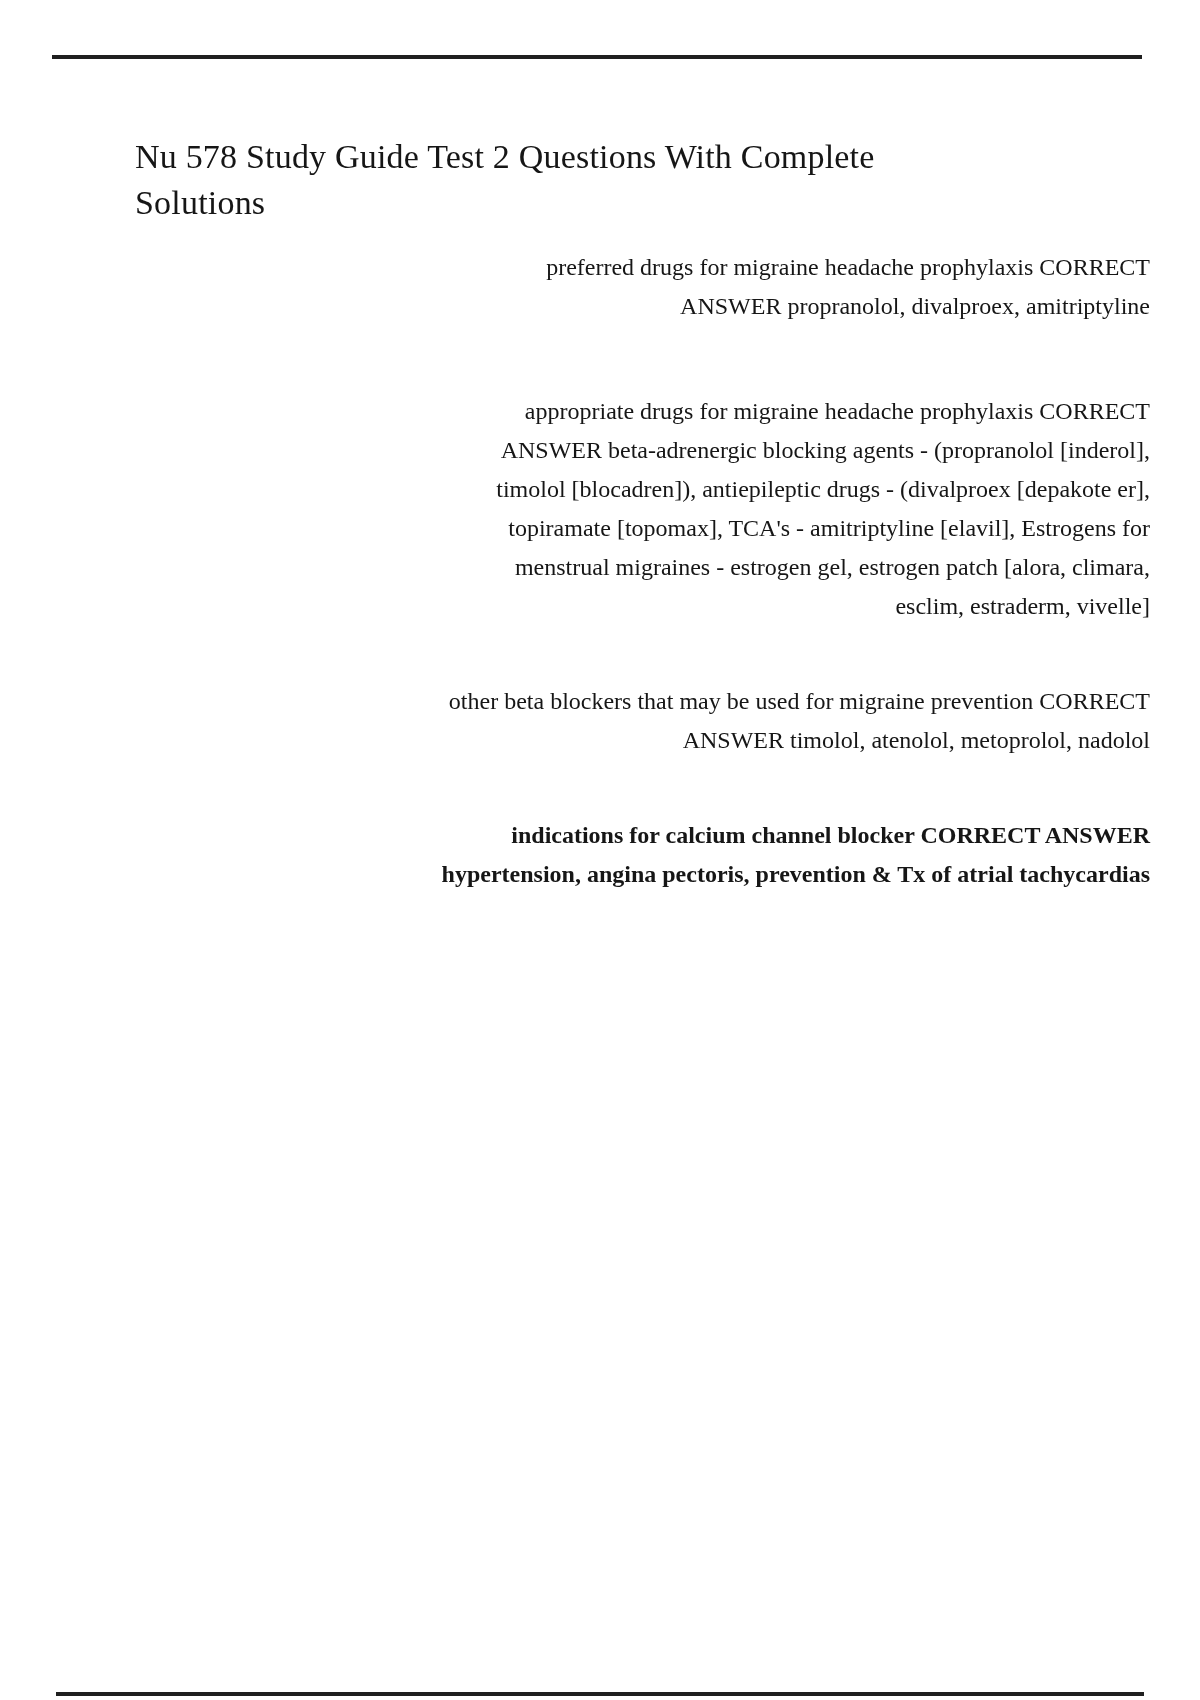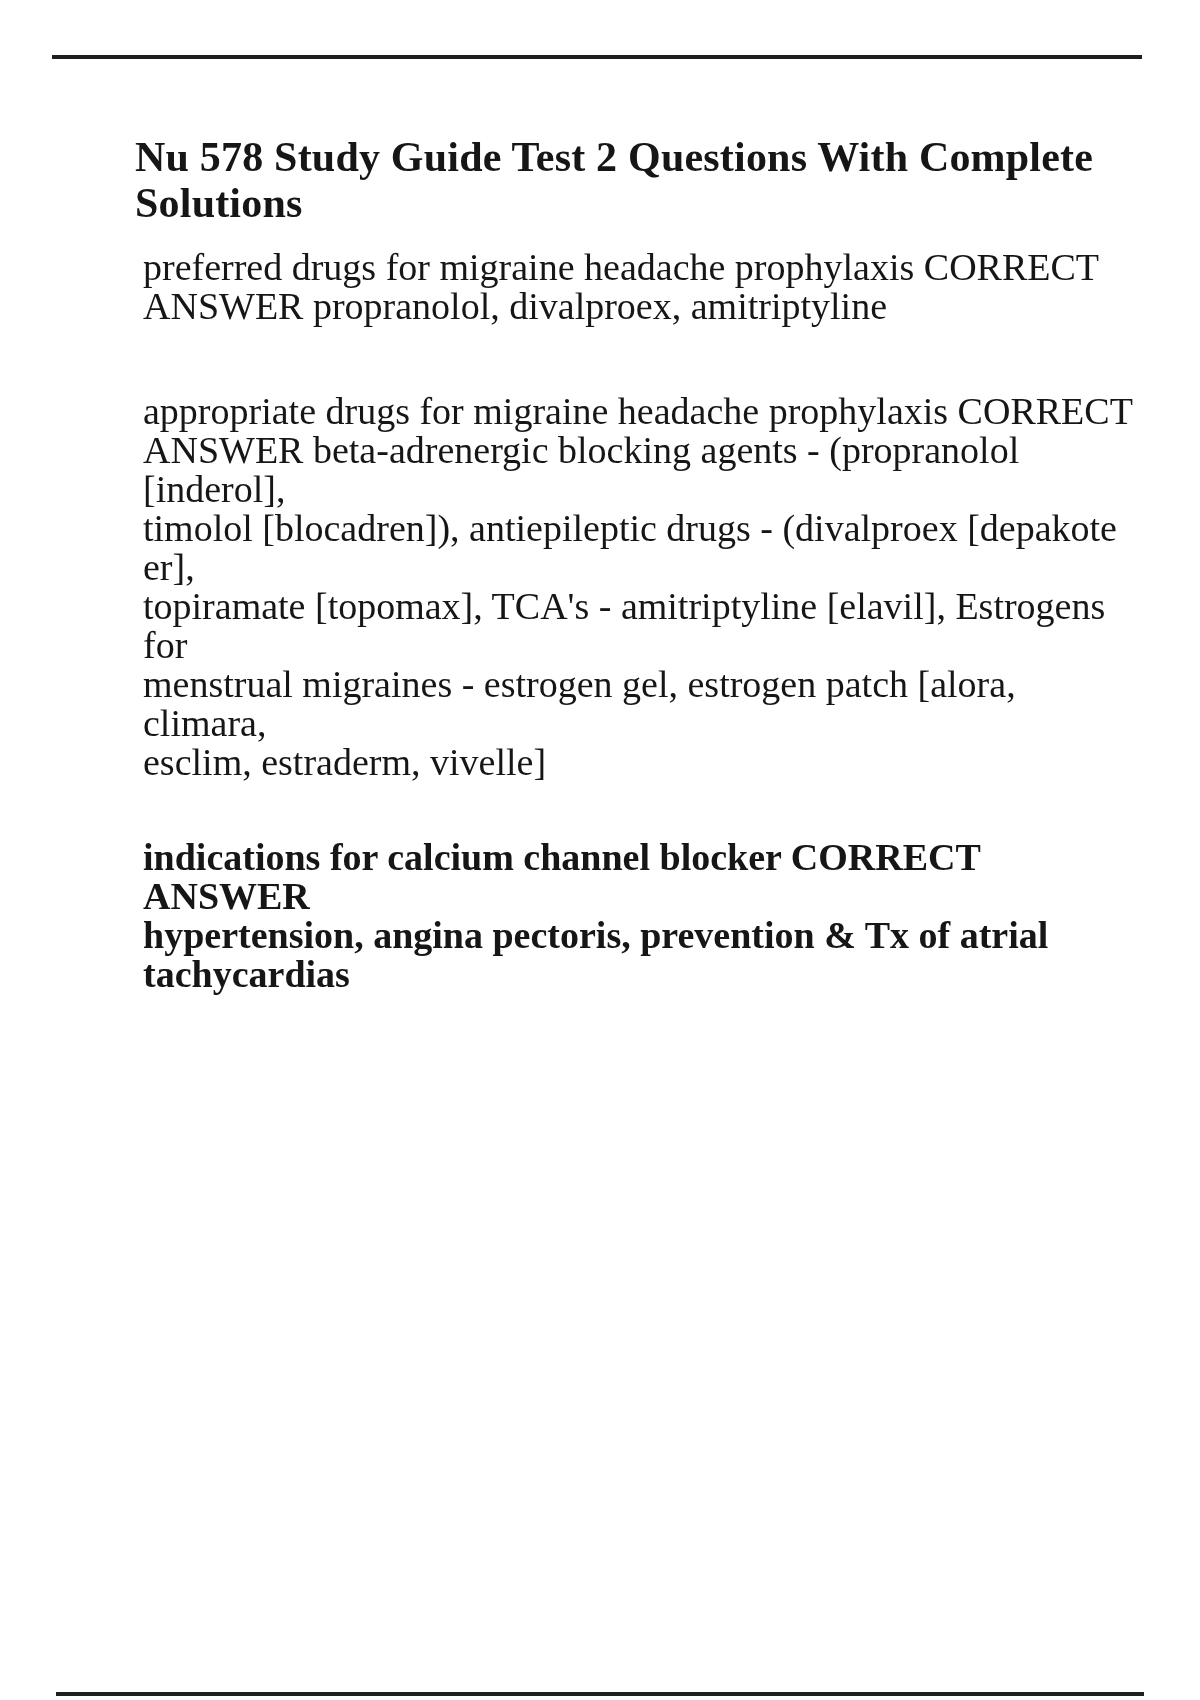--- a/index.html
+++ b/index.html
@@ -30,32 +30,33 @@
     top: 1692px;
     width: 1088px;
   }
   .content {
     position: absolute;
     left: 135px;
     top: 134px;
     width: 1015px;
   }
   .doc-title {
-    font-size: 42px;
-    font-weight: bold;
+    font-size: 34px;
+    font-weight: normal;
     line-height: 46px;
     white-space: pre-line;
     margin: 0 0 0 0;
     letter-spacing: 0.2px;
   }
   .para {
-    font-size: 38px;
+    font-size: 24px;
     line-height: 39px;
     white-space: pre-line;
-    margin: 8px;
+    margin: 0;
+    text-align: right;
   }
   .p1 { margin-top: 22px; }
   .p2 { margin-top: 66px; }
   .p3 { margin-top: 112px; }
   .p4 { margin-top: 24px; }
   .p5 { margin-top: 20px; }
   .p6 { margin-top: 24px; }
   .p7 { margin-top: 56px; }
   .p8 { margin-top: 56px; font-weight: bold; }
 </style>
@@ -75,18 +76,20 @@
 ANSWER beta-adrenergic blocking agents - (propranolol [inderol],
 timolol [blocadren]), antiepileptic drugs - (divalproex [depakote er],
 topiramate [topomax], TCA's - amitriptyline [elavil], Estrogens for
 menstrual migraines - estrogen gel, estrogen patch [alora, climara,
 esclim, estraderm, vivelle]</p>
 
 
 
 
 
+  <p class="para p7">other beta blockers that may be used for migraine prevention CORRECT
+ANSWER timolol, atenolol, metoprolol, nadolol</p>
 
   <p class="para p8">indications for calcium channel blocker CORRECT ANSWER
 hypertension, angina pectoris, prevention &amp; Tx of atrial tachycardias</p>
 </div>
 
 <div class="rule rule-bottom"></div>
 
 </body></html>

